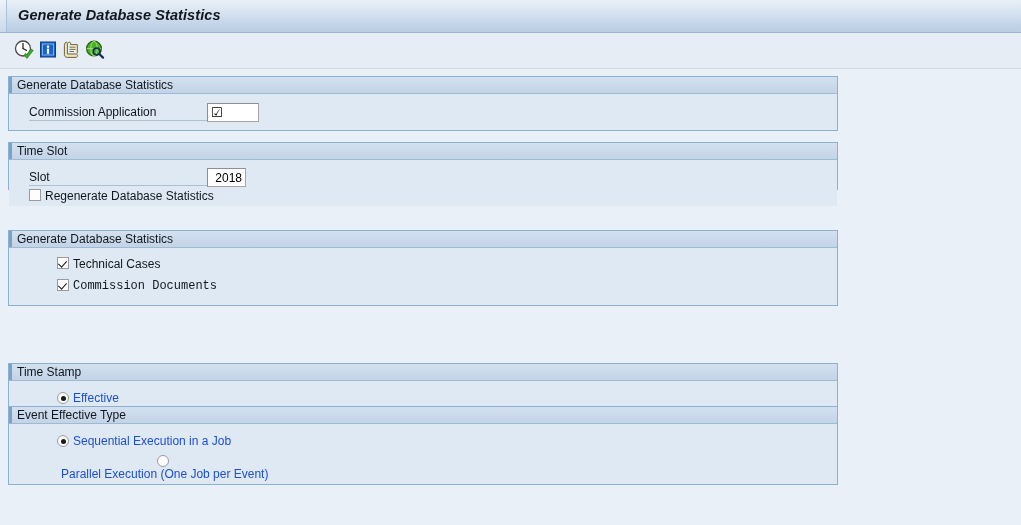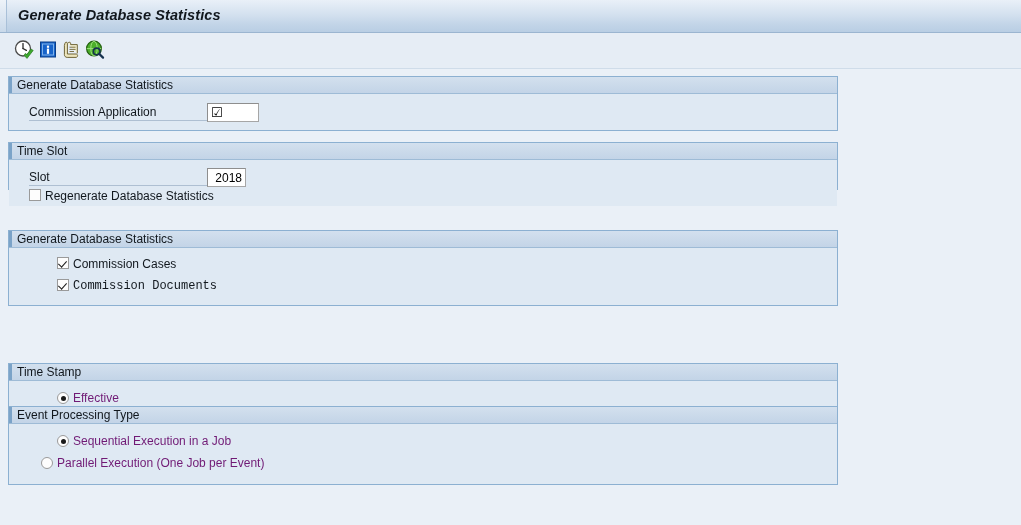--- a/index.html
+++ b/index.html
@@ -229,21 +229,21 @@
     left: 2.5px;
     top: 2.5px;
     width: 5px;
     height: 5px;
     border-radius: 50%;
     background: #1a1a1a;
   }
   .rb-label {
     margin-left: 4px;
     font-size: 12px;
-    color: #701a75;
+    color: #1d4ed8;
     white-space: nowrap;
   }
 </style>
 </head>
 <body>
 
 <div id="titlebar">
   <div class="left-strip"></div>
   <div id="title-text">Generate Database Statistics</div>
 </div>
@@ -326,21 +326,21 @@
   </div>
 
   <div class="panel" style="top:161px; height:76px;">
     <div class="panel-header">
       <div class="accent"></div>
       <div class="panel-title">Generate Database Statistics</div>
     </div>
     <div class="panel-body" style="height:57px;">
       <label class="cb-row" style="left:48px; top:9px;">
         <span class="cb-box checked"></span>
-        <span class="cb-label">Commission Cases</span>
+        <span class="cb-label">Technical Cases</span>
       </label>
       <label class="cb-row" style="left:48px; top:31px;font-family:Liberation Mono, monospace;">
         <span class="cb-box checked"></span>
         <span class="cb-label">Commission Documents</span>
       </label>
     </div>
   </div>
 
   <div class="panel" style="top:249px; height:79px;margin-top:45px;">
     <div class="panel-header">
@@ -355,27 +355,27 @@
       <label class="rb-row" style="left:48px; top:31px;">
         <span class="rb-circle"></span>
         <span class="rb-label">Technical</span>
       </label>
     </div>
   </div>
 
   <div class="panel" style="top:337px; height:79px;">
     <div class="panel-header">
       <div class="accent"></div>
-      <div class="panel-title">Event Processing Type</div>
+      <div class="panel-title">Event Effective Type</div>
     </div>
     <div class="panel-body" style="height:60px;">
       <label class="rb-row" style="left:48px; top:9px;align-items:center;">
         <span class="rb-circle checked"></span>
         <span class="rb-label">Sequential Execution in a Job</span>
       </label>
-      <label class="rb-row" style="left:32px; top:31px;">
+      <label class="rb-row" style="left:48px; top:31px;flex-direction:column;">
         <span class="rb-circle"></span>
         <span class="rb-label">Parallel Execution (One Job per Event)</span>
       </label>
     </div>
   </div>
 
 </div>
 
 </body></html>

